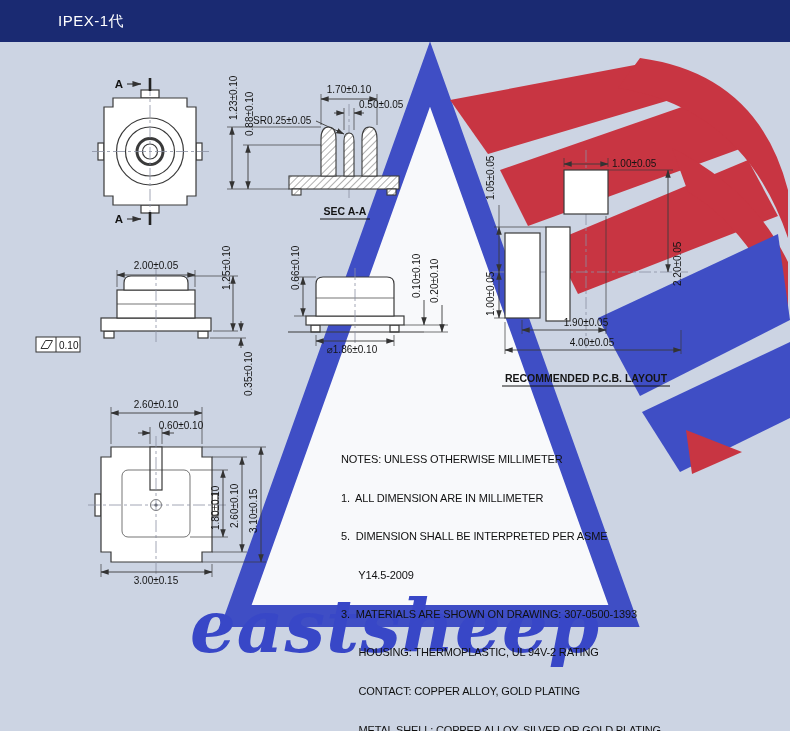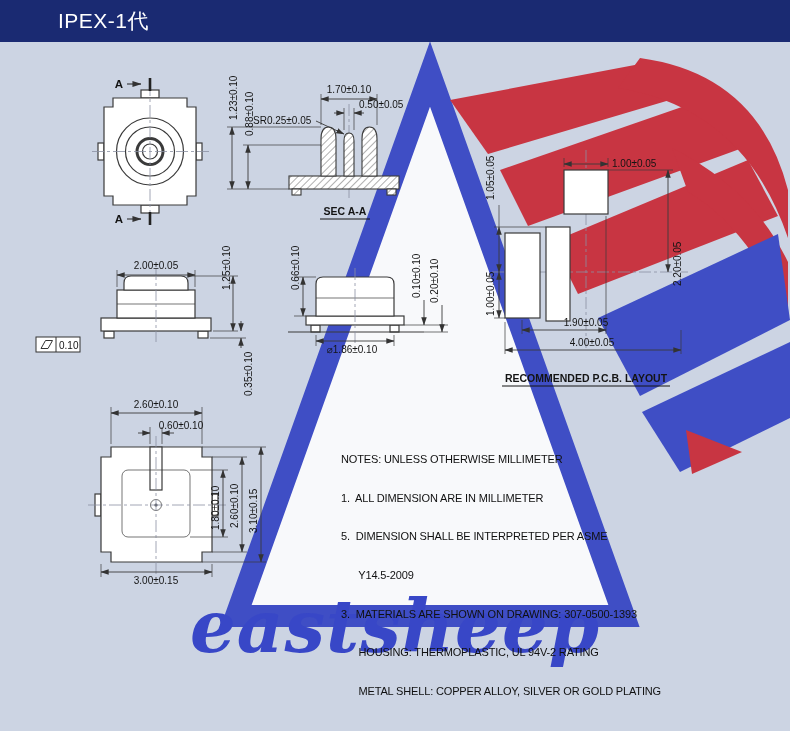--- a/index.html
+++ b/index.html
@@ -1,18 +1,18 @@
 <!DOCTYPE html>
 <html><head>
 <meta charset="utf-8">
 <style>
   html,body{margin:0;padding:0;background:#9aa3b5;}
   .page{position:relative;width:790px;height:731px;overflow:hidden;background:#ccd4e3;font-family:"Liberation Sans",sans-serif;}
   .titlebar{position:absolute;top:0;left:0;width:790px;height:42px;background:#1a2a72;z-index:3;}
-  .titlebar .title{display:inline-block;margin-left:58px;line-height:42px;color:#ffffff;font-size:21px;letter-spacing:.5px;}
+  .titlebar .title{display:inline-block;margin-left:58px;line-height:42px;color:#ffffff;font-size:15px;letter-spacing:.5px;}
   .drawing-svg{position:absolute;top:0;left:0;z-index:1;}
   .notes{position:absolute;left:341px;top:427px;z-index:2;font-size:11px;line-height:12.9px;color:#101010;white-space:pre;letter-spacing:-0.15px;}
   .dim{font:10px "Liberation Sans",sans-serif;fill:#141414;}
   .lbl{font:bold 10.5px "Liberation Sans",sans-serif;fill:#141414;}
   .secA{font:bold 11.5px "Liberation Sans",sans-serif;fill:#141414;}
   .part{fill:#ffffff;stroke:#3a3a3a;stroke-width:1.2;}
   .thin{stroke:#3a3a3a;stroke-width:0.7;fill:none;}
   .dl{stroke:#3a3a3a;stroke-width:0.9;fill:none;}
   .cl{stroke:#8a90a2;stroke-width:0.8;fill:none;stroke-dasharray:12 3 3 3;}
   .hatched{fill:url(#hatch);stroke:#3a3a3a;stroke-width:1.1;}
@@ -230,20 +230,21 @@
     </g>
   </svg>
 
   <div class="notes">
     <div class="note-line">NOTES: UNLESS OTHERWISE MILLIMETER</div>
     <div class="note-line">1.  ALL DIMENSION ARE IN MILLIMETER</div>
     <div class="note-line">5.  DIMENSION SHALL BE INTERPRETED PER ASME</div>
     <div class="note-line">      Y14.5-2009</div>
     <div class="note-line">3.  MATERIALS ARE SHOWN ON DRAWING: 307-0500-1393</div>
     <div class="note-line">      HOUSING: THERMOPLASTIC, UL 94V-2 RATING</div>
+    <div class="note-line">      CONTACT: COPPER ALLOY, GOLD PLATING</div>
     <div class="note-line">      METAL SHELL: COPPER ALLOY, SILVER OR GOLD PLATING</div>
     
     
     
     
   </div>
 
   <header class="titlebar">
     <span class="title">IPEX-1代</span>
   </header>

